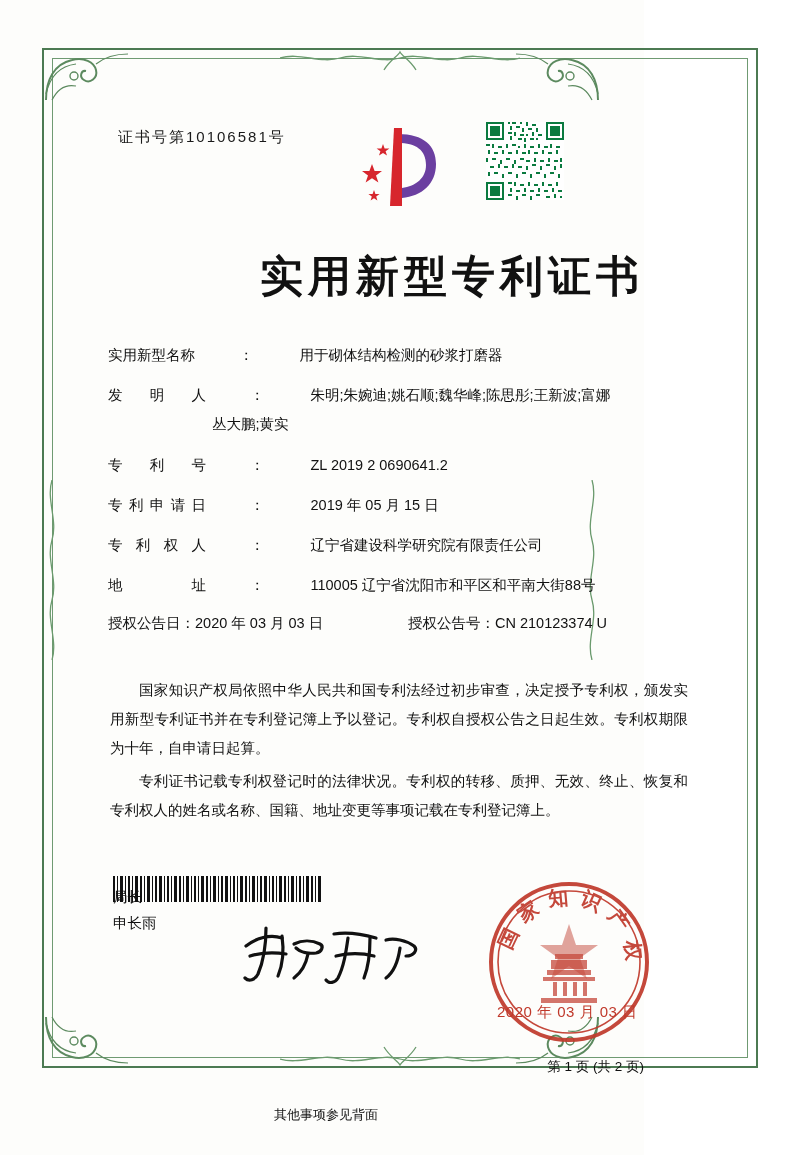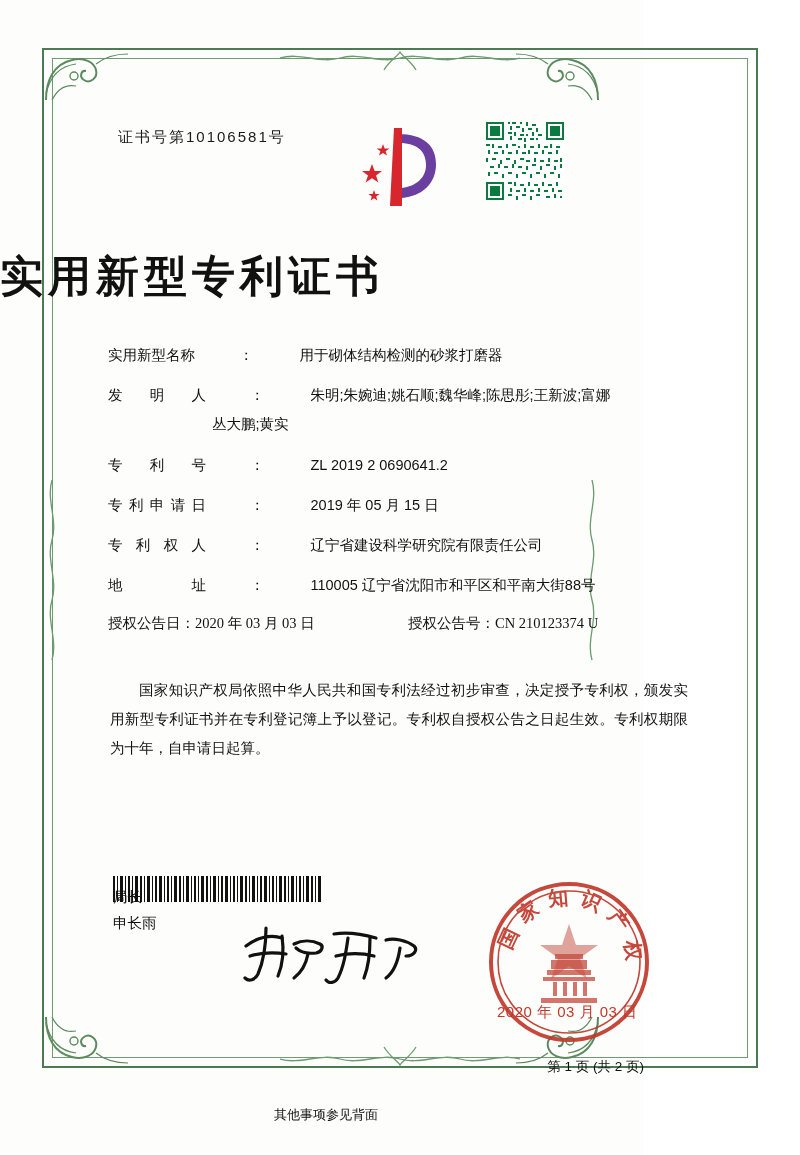--- a/index.html
+++ b/index.html
@@ -81,21 +81,21 @@
   .qr {
     position: absolute;
     right: 80px; top: 122px;
     width: 78px; height: 78px;
   }
   .qr svg { display:block; }
 
   .title {
     position: absolute;
     left: 0; right: 0; top: 248px;
-    text-align: left;
+    text-align: right;
     font-size: 43px;
     font-weight: bold;
     letter-spacing: 5px;
     color: #111;
     font-family: "DejaVu Sans", "Liberation Sans", sans-serif;
   }
 
   
   .fields {
     position: absolute;
@@ -130,21 +130,20 @@
   }
   .row.tight { margin-bottom: 6px; }
   .sub-line {
     margin-left: 104px;
     margin-bottom: 17px;
     line-height: 1.6;
   }
   .row-inline {
     display: flex;
     margin-bottom: 0;
-    font-family: Liberation Serif, serif;
   }
   .row-inline .g1 { flex: 0 0 300px; }
   .row-inline .g2 { flex: 1 1 auto; }
 
   
   .paras {
     position: absolute;
     left: 110px;
     top: 676px;
     width: 578px;
@@ -471,20 +470,21 @@
       </span>
       <span class="g2">
         <span class="lbl">授权公告号</span><span class="colon">：</span><span>CN 210123374 U</span>
       </span>
     </div>
 
   </div>
 
   <div class="paras">
     <p>国家知识产权局依照中华人民共和国专利法经过初步审查，决定授予专利权，颁发实用新型专利证书并在专利登记簿上予以登记。专利权自授权公告之日起生效。专利权期限为十年，自申请日起算。</p>
+    <p>专利证书记载专利权登记时的法律状况。专利权的转移、质押、无效、终止、恢复和专利权人的姓名或名称、国籍、地址变更等事项记载在专利登记簿上。</p>
   </div>
 
   <div class="barcode">
     <svg viewBox="0 0 210 26" shape-rendering="crispEdges">
       <g fill="#111">
         <rect x="0" y="0" width="2" height="26"></rect>
           <rect x="4" y="0" width="1" height="26"></rect>
         <rect x="7" y="0" width="3" height="26"></rect>
           <rect x="12" y="0" width="1" height="26"></rect>
         <rect x="15" y="0" width="2" height="26"></rect>

